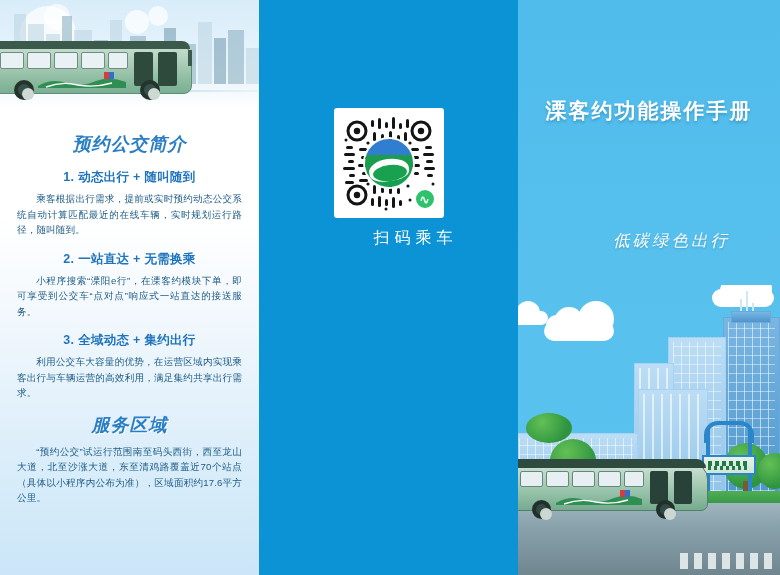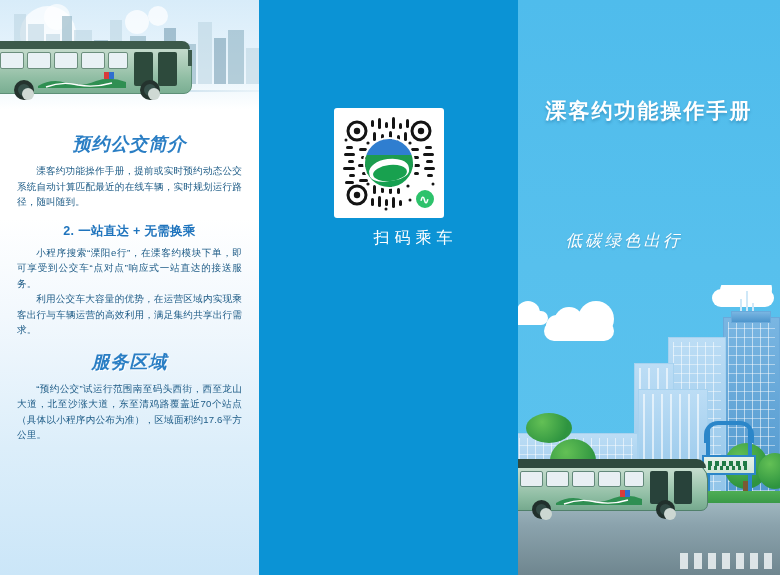--- a/index.html
+++ b/index.html
@@ -73,21 +73,21 @@
     color:#ffffff; font-size:16px; letter-spacing:5px; font-weight:500; }
   .hotline { position:absolute; left:0; top:519px; width:259px; text-align:center;
     color:#0a0a0a; font-size:13.5px; letter-spacing:.6px; }
 
   
   .panel-right { position:relative; width:262px; height:575px; overflow:hidden;
     background:linear-gradient(180deg,#4fbcec 0%,#57c0ed 46%,#5cc3ee 100%); }
   .r-title { position:absolute; left:0; top:95px; width:262px; text-align:center; }
   .r-title div { color:#ffffff; font-size:21px; font-weight:bold; letter-spacing:2px; line-height:1.55;
     text-shadow:0 2px 3px rgba(12,80,125,.35); }
-  .r-sub { position:absolute; left:0; top:228px; width:212px; text-align:center; }
+  .r-sub { position:absolute; left:0; top:228px; width:212px; text-align:right; }
   .r-sub div { color:#ffffff; font-size:16.5px; font-style:italic; letter-spacing:3px; line-height:1.6;
     font-family:"DejaVu Serif","Liberation Serif",serif; text-shadow:0 1px 2px rgba(12,80,125,.3); }
 
   .r-scene { position:absolute; left:0; bottom:0; width:262px; height:290px; overflow:hidden; }
   .cloud { position:absolute; background:#ffffff; border-radius:40px; }
   .cloud:before,.cloud:after{ content:""; position:absolute; background:#ffffff; border-radius:50%; }
   .tower { position:absolute; bottom:70px; background:linear-gradient(180deg,#bcddf5 0%,#8fc3e8 100%);
     border:1px solid #a7d2ef; }
   .tower.dark { background:linear-gradient(180deg,#7ab6e2 0%,#4d95cc 100%); border-color:#6aa9da; }
   .tower .grid { position:absolute; inset:4px; background-image:
@@ -190,25 +190,27 @@
           </div>
         <div class="bus-wheel" style="left:148px;">
             <i></i>
           </div>
       </div>
     </div>
 
     <div class="left-content">
       <h2 class="sec-title">预约公交简介</h2>
 
-      <p class="body-cn">溧客约功能操作手册，提前或实时预约动态公交系统自动计算匹配最近的在线车辆，实时规划运行路径，随叫随到。</p>
+      <h3 class="sub-title">1. 动态出行 + 随叫随到</h3>
+      <p class="body-cn">乘客根据出行需求，提前或实时预约动态公交系统自动计算匹配最近的在线车辆，实时规划运行路径，随叫随到。</p>
 
       <h3 class="sub-title">2. 一站直达 + 无需换乘</h3>
       <p class="body-cn">小程序搜索“溧阳e行”，在溧客约模块下单，即可享受到公交车“点对点”响应式一站直达的接送服务。</p>
 
+      <h3 class="sub-title">3. 全域动态 + 集约出行</h3>
       <p class="body-cn">利用公交车大容量的优势，在运营区域内实现乘客出行与车辆运营的高效利用，满足集约共享出行需求。</p>
 
       <h2 class="sec-title">服务区域</h2>
       <p class="body-cn">“预约公交”试运行范围南至码头西街，西至龙山大道，北至沙涨大道，东至清鸡路覆盖近70个站点（具体以小程序内公布为准），区域面积约17.6平方公里。</p>
     </div>
   </div>
 
   <div class="panel-mid">
     <div class="qr-wrap">
       <div class="qr-inner">

